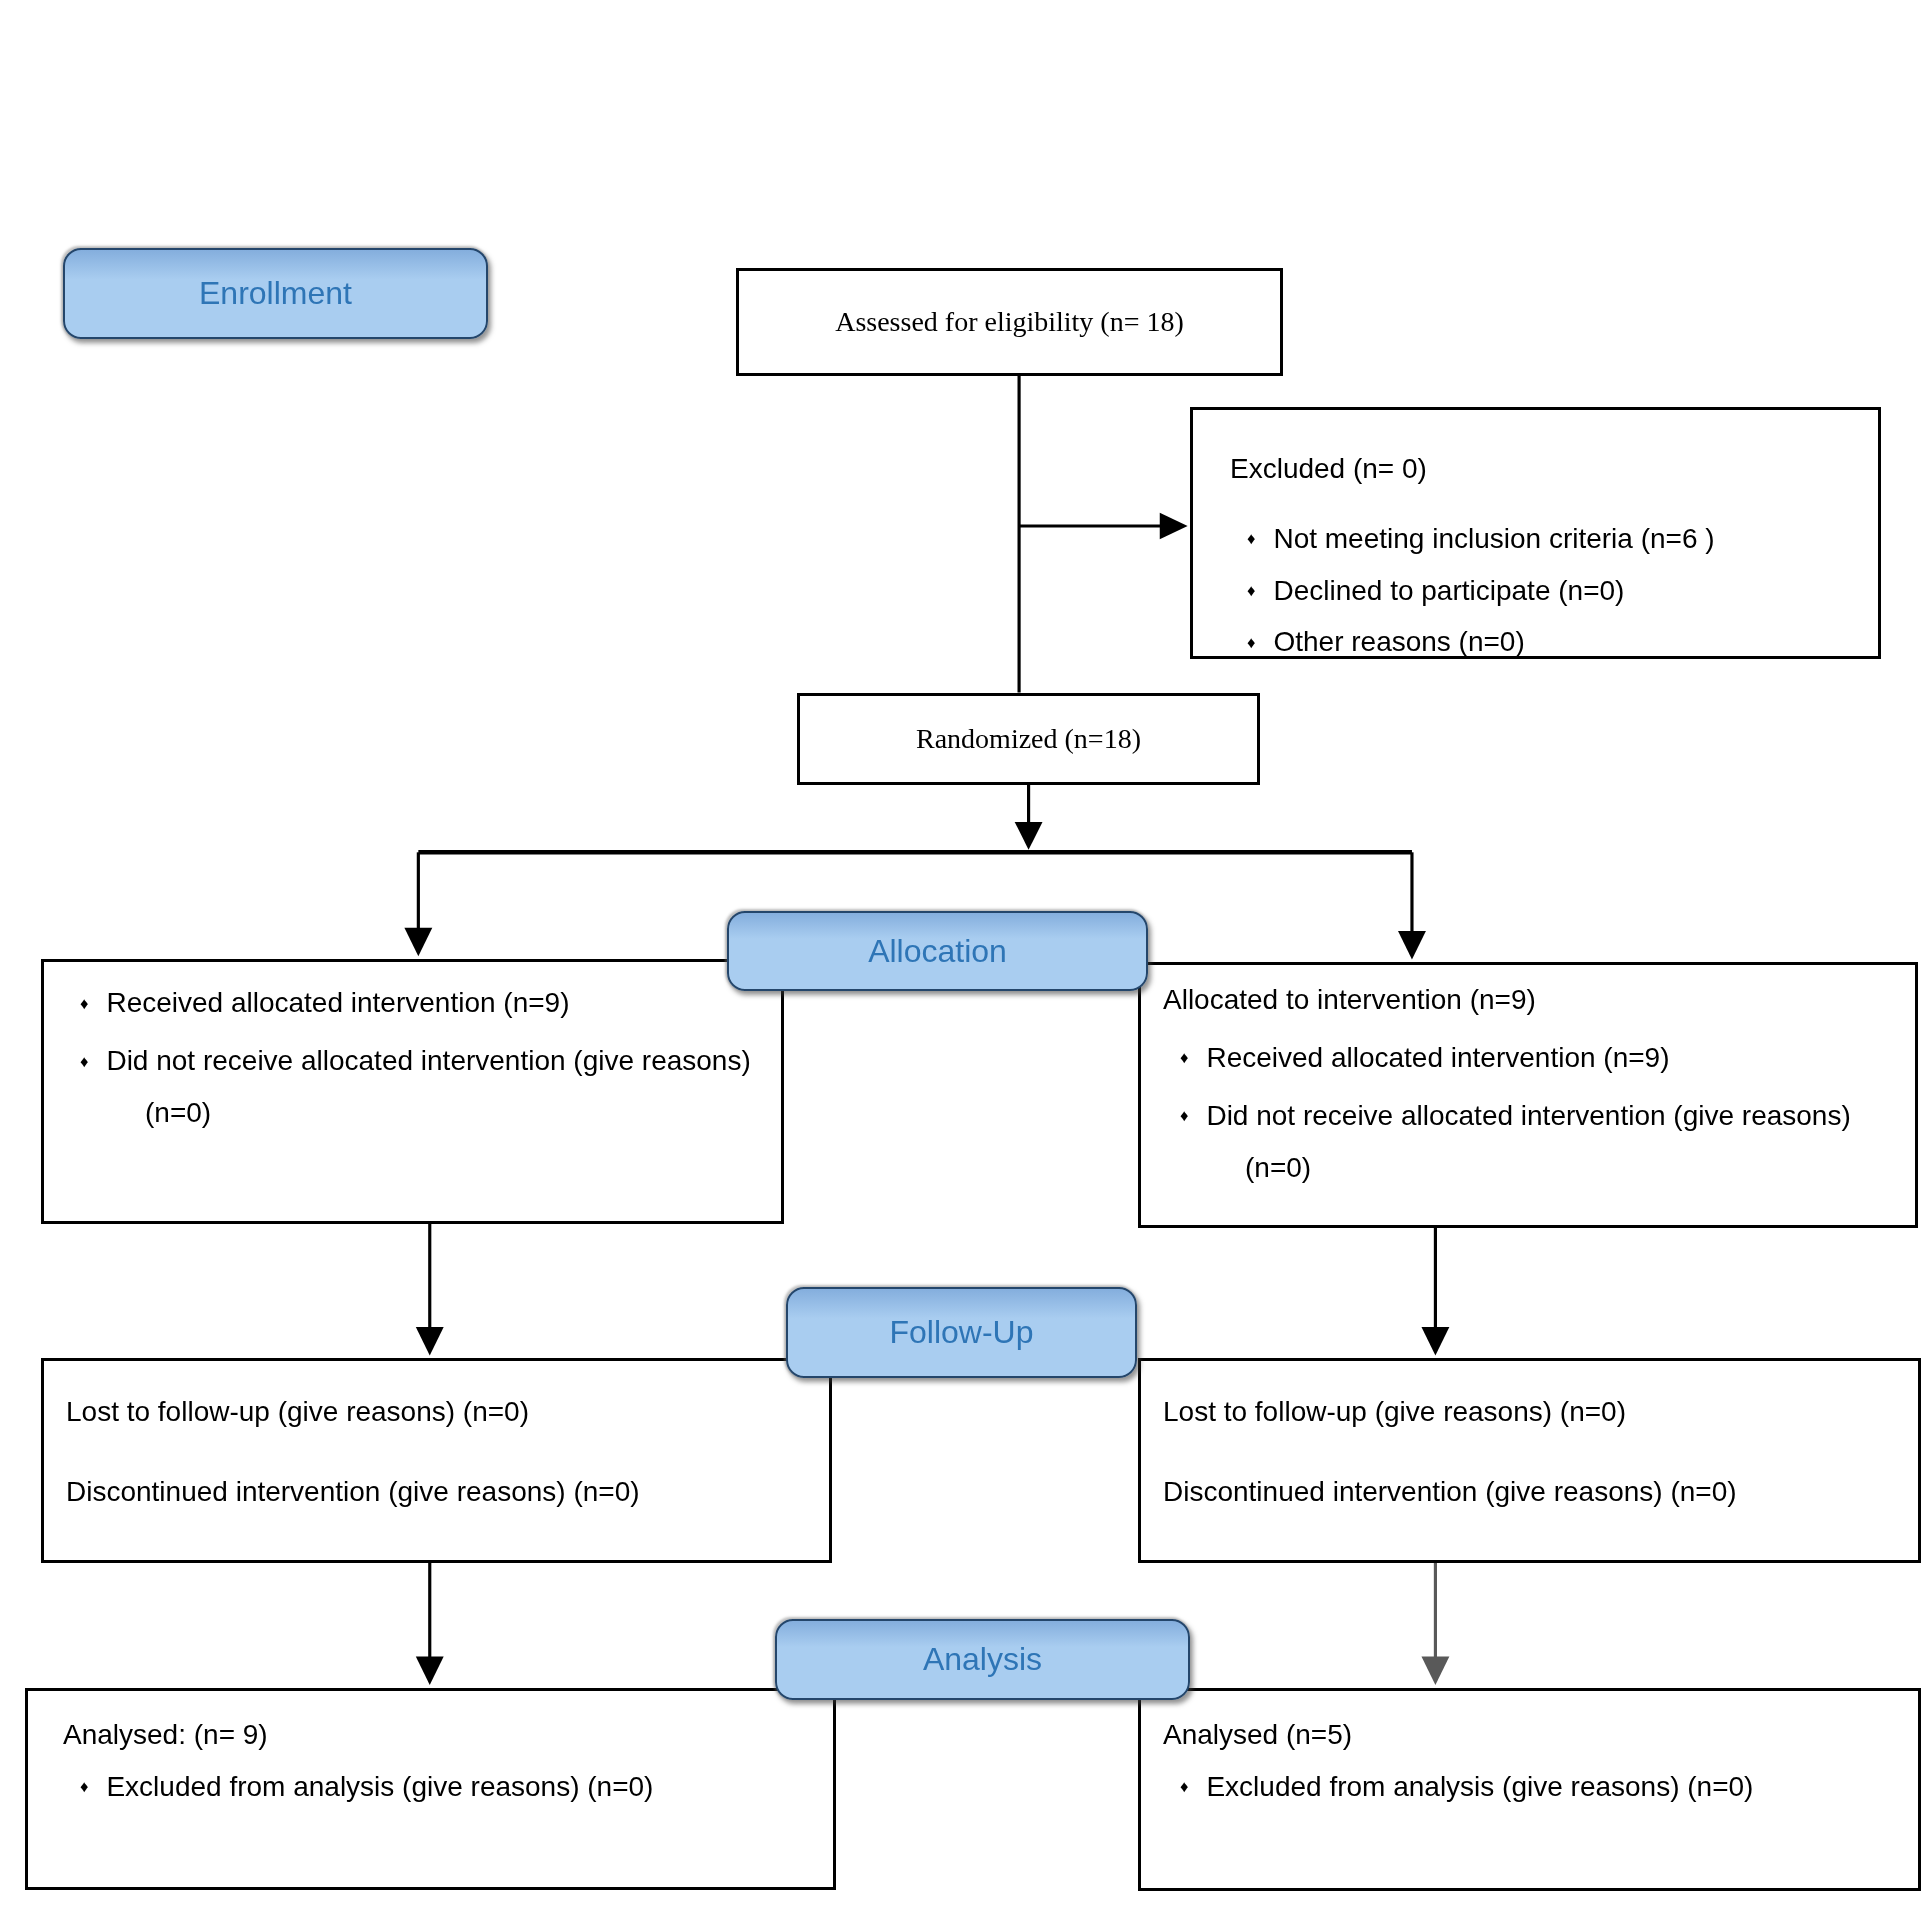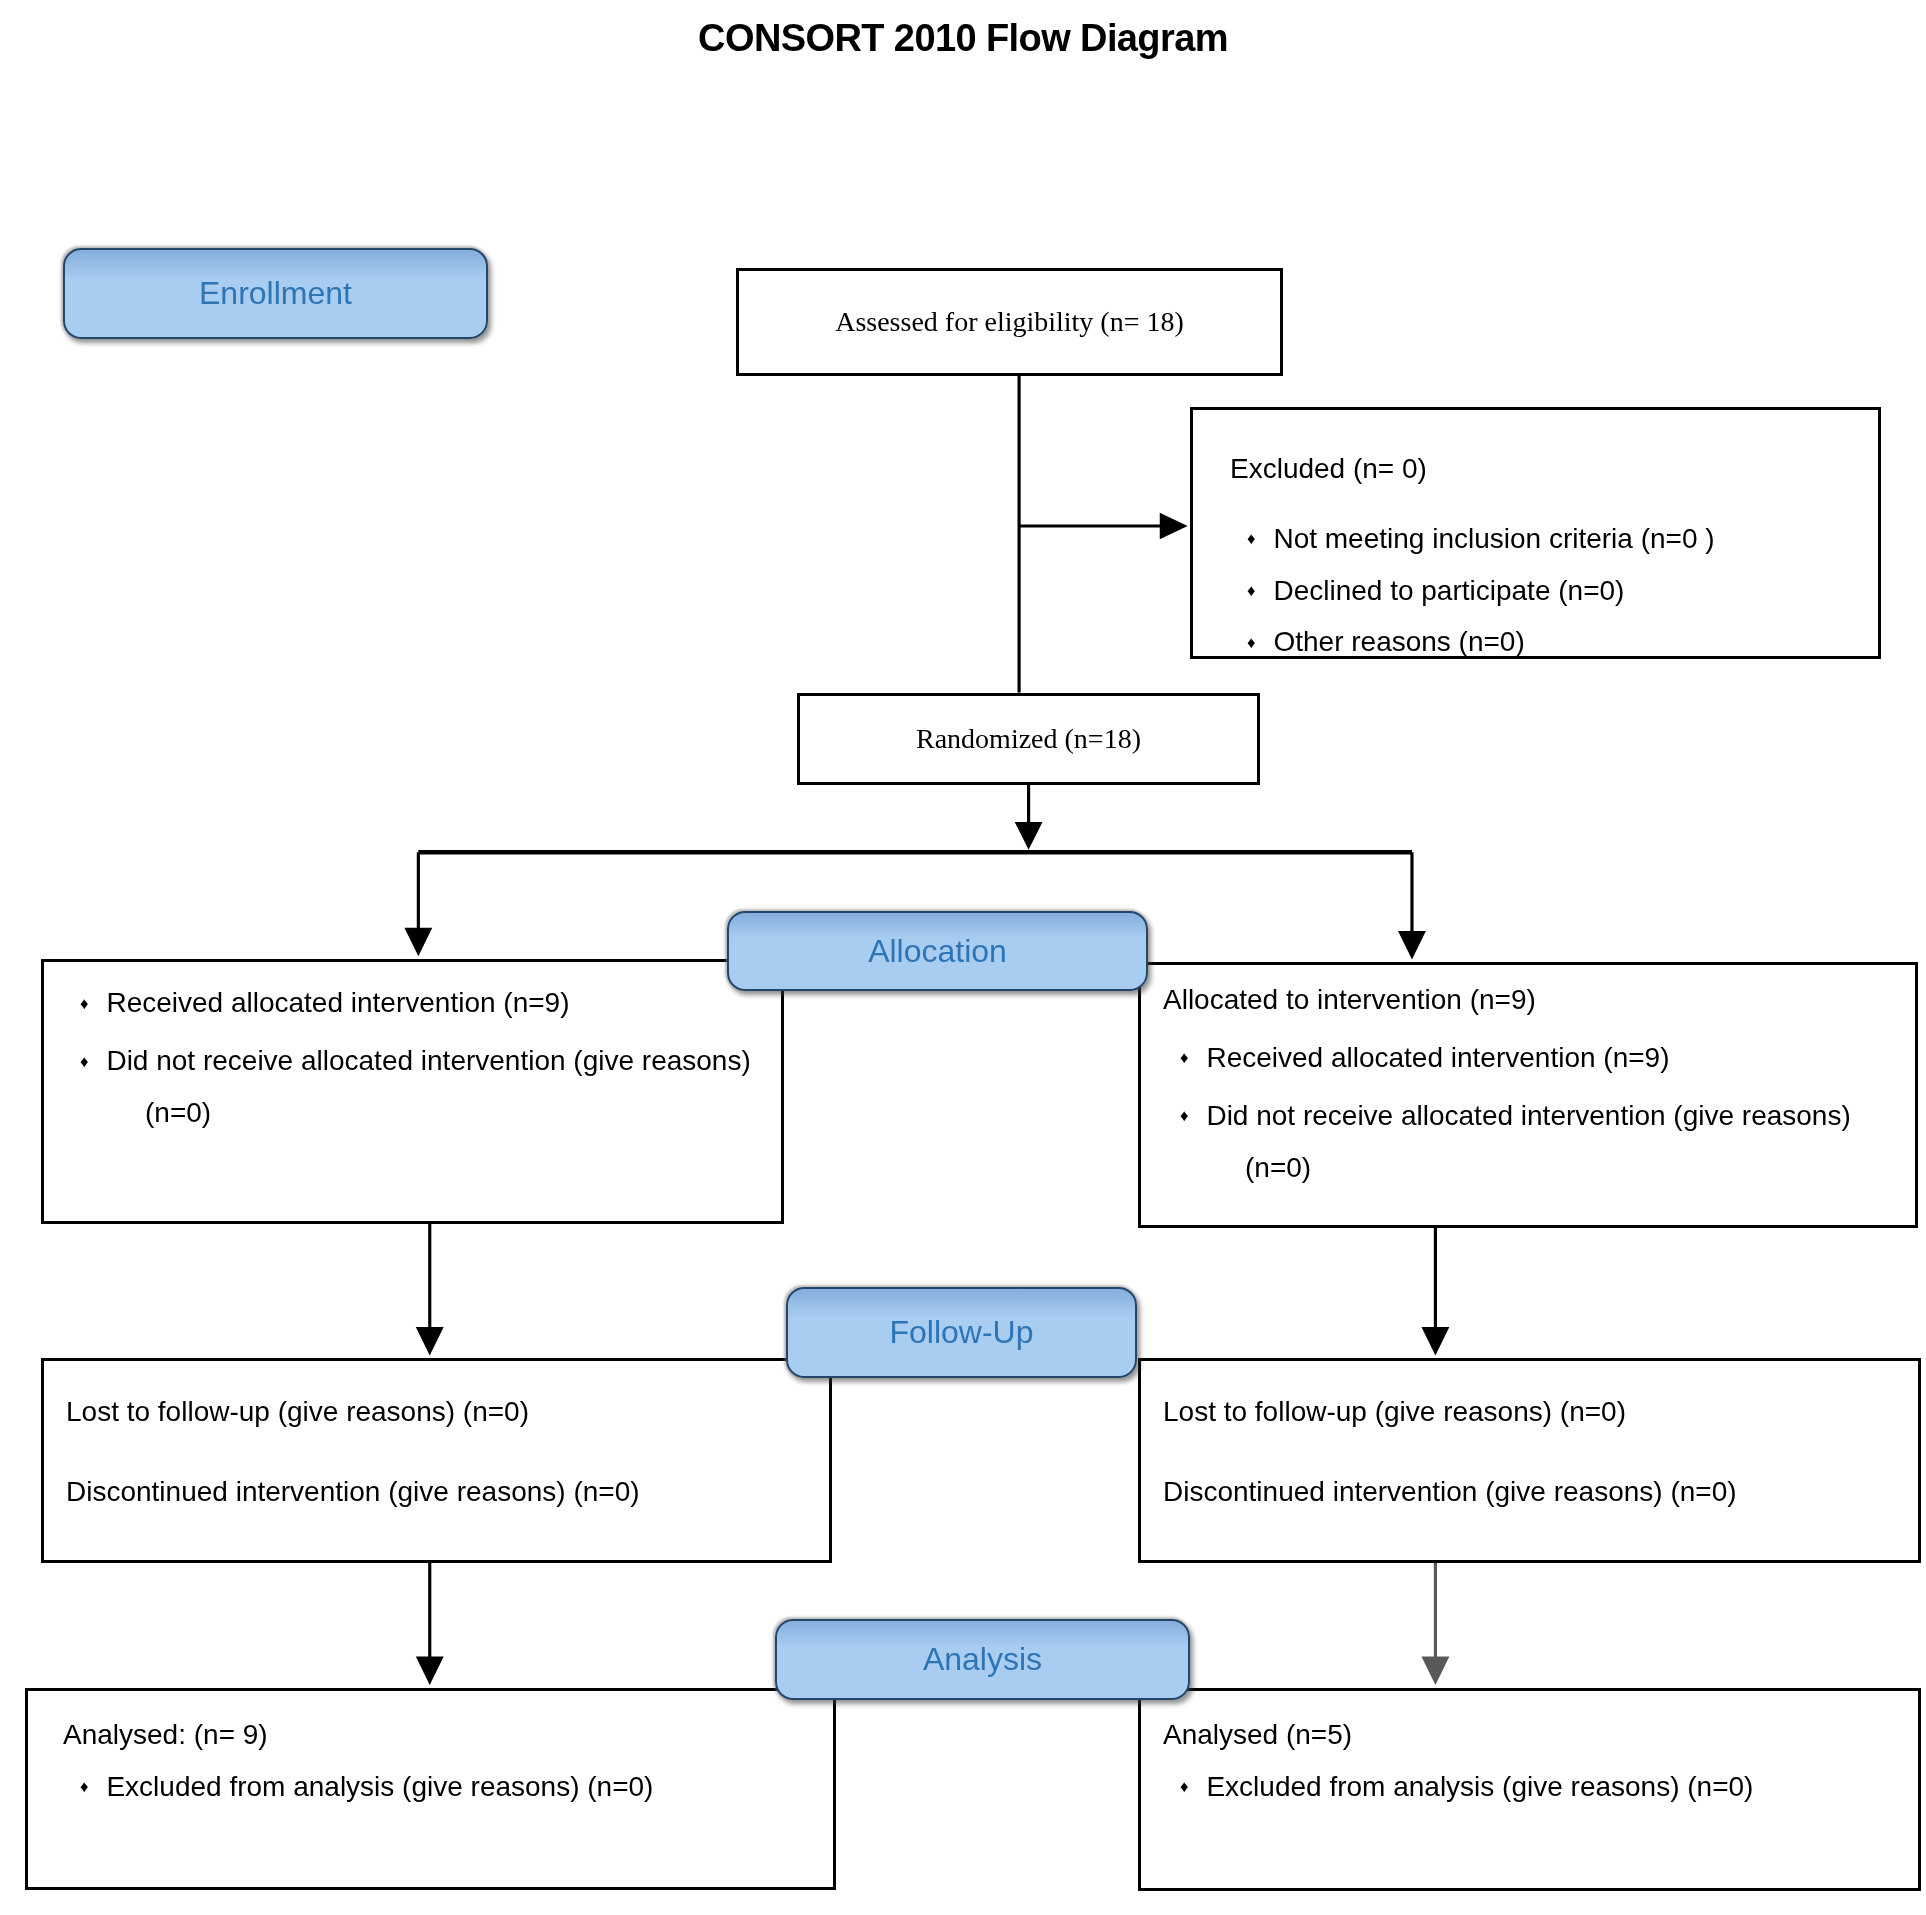--- a/index.html
+++ b/index.html
@@ -61,21 +61,20 @@
     vertical-align:3.8px;
   }
   .heading-gap { margin-bottom:18px; }
   .fu-line2 { margin-top:28.5px; }
 </style>
 </head>
 <body>
 
 <div class="diagram">
 
-  <div class="page-title">CONSORT 2010 Flow Diagram</div>
 
   <svg class="wires" width="1926" height="1915" viewBox="0 0 3039 3022">
     <line x1="1608" y1="592" x2="1608" y2="1093"></line>
     <line x1="1608" y1="830" x2="1836" y2="830"></line>
     <polygon points="1874,830 1830,809 1830,851"></polygon>
     <line x1="1623" y1="1237" x2="1623" y2="1301"></line>
     <polygon points="1623,1341 1601,1297 1645,1297"></polygon>
     <line class="thick" x1="660" y1="1345" x2="2228" y2="1345"></line>
     <line x1="660" y1="1345" x2="660" y2="1467"></line>
     <polygon points="660,1509 638,1464 682,1464"></polygon>
@@ -94,21 +93,21 @@
   <div class="stage-label" style="left:63px; top:248px; width:425px; height:91px;">
     <span>Enrollment</span>
   </div>
 
   <div class="box center" style="left:736px; top:268px; width:547px; height:108px;">
     <span>Assessed for eligibility (n= 18)</span>
   </div>
 
   <div class="box" style="left:1190px; top:407px; width:691px; height:252px; padding:33px 25px 0 37px;">
     <div class="title-line heading-gap">Excluded (n= 0)</div>
-    <div class="bullet-line tight"><span class="blt"></span><span>Not meeting inclusion criteria (n=0 )</span></div>
+    <div class="bullet-line tight"><span class="blt"></span><span>Not meeting inclusion criteria (n=6 )</span></div>
     <div class="bullet-line tight"><span class="blt"></span><span>Declined to participate (n=0)</span></div>
     <div class="bullet-line tight"><span class="blt"></span><span>Other reasons (n=0)</span></div>
   </div>
 
   <div class="box center" style="left:797px; top:693px; width:463px; height:92px;">
     <span>Randomized (n=18)</span>
   </div>
 
   <div class="stage-label" style="left:727px; top:911px; width:421px; height:80px;">
     <span>Allocation</span>

